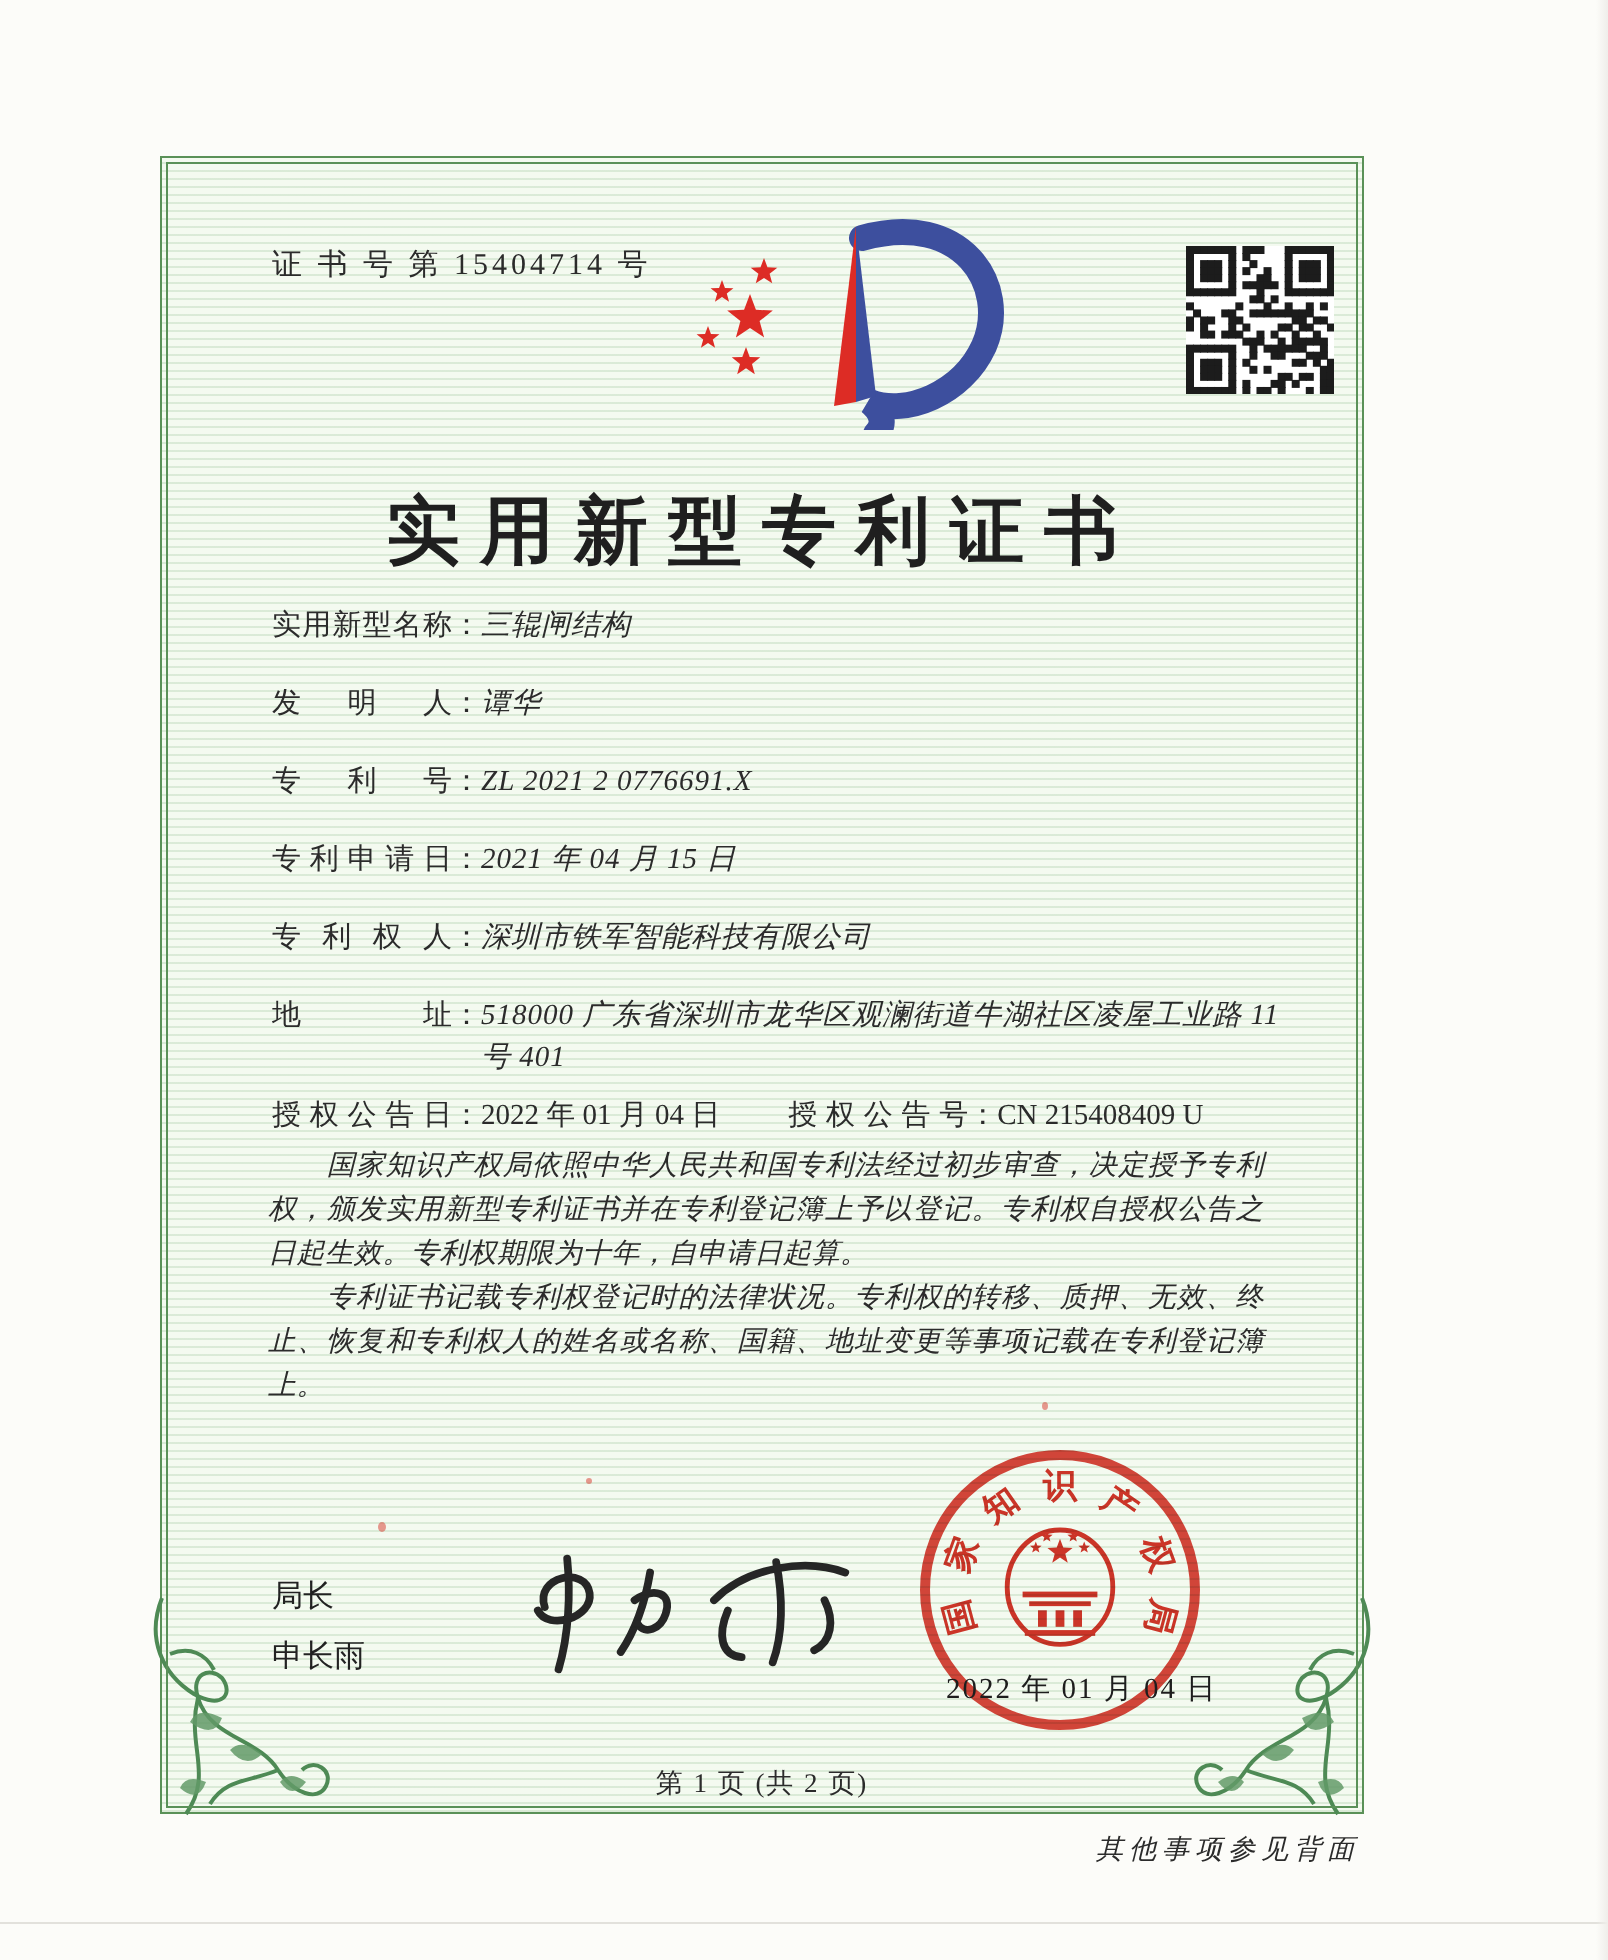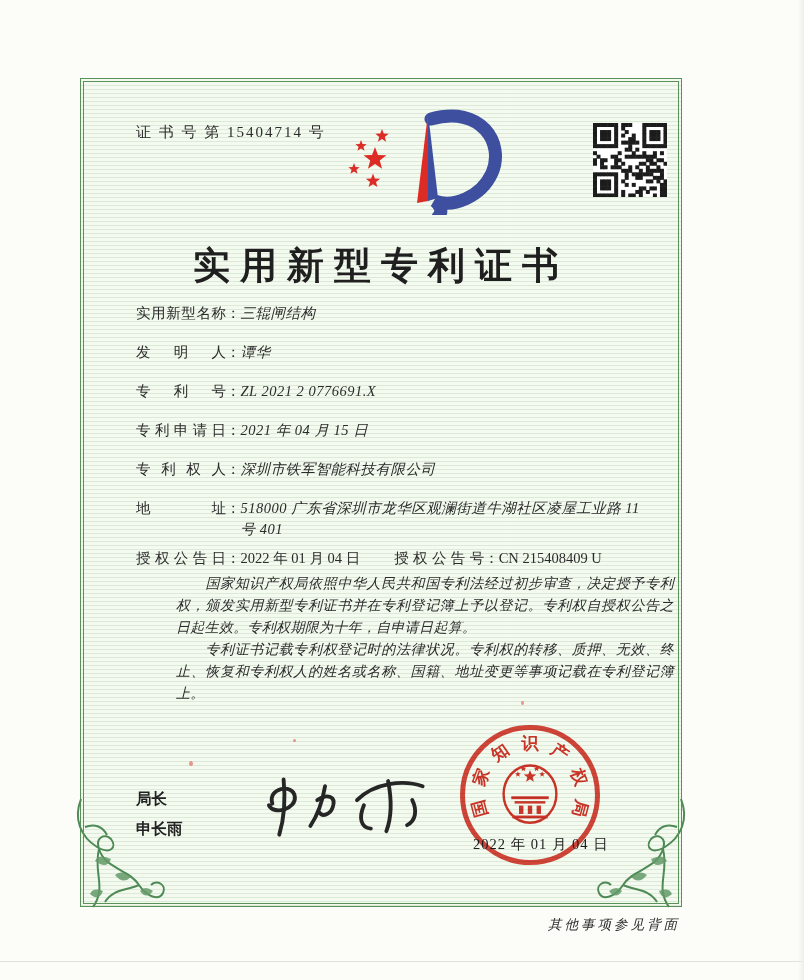--- a/index.html
+++ b/index.html
@@ -37,26 +37,26 @@
   .frow.addr{margin-bottom:8px;}
   .flabel{flex:0 0 90px;text-align:justify;text-align-last:justify;white-space:normal;}
   .fcolon{flex:0 0 14px;}
   .fvalue{flex:1;letter-spacing:0.5px;max-width:402px;font-style:italic;}
   .grant-row{display:flex;line-height:21px;}
   .grant-pair{display:flex;}
   .grant-pair.second{margin-left:34px;}
 
   
   .paragraphs{position:absolute;left:53px;top:494px;width:498px;
-    font-size:14px;line-height:22px;font-style:italic;letter-spacing:0.3px;text-align:justify;margin-left:42px;}
+    font-size:14px;line-height:22px;font-style:italic;letter-spacing:0.3px;text-align:justify;}
   .paragraphs p{margin:0;text-indent:2.1em;}
 
   
   .officer{position:absolute;left:55px;top:705px;font-size:15.5px;line-height:30px;
-    font-family:"Liberation Sans","DejaVu Sans",sans-serif;color:#222;font-weight:bold;}
+    font-family:"Liberation Sans","DejaVu Sans",sans-serif;color:#222;}
   .signature{position:absolute;left:162px;top:688px;width:190px;height:80px;}
 
   .seal{position:absolute;left:379px;top:646px;width:130px;height:130px;border-radius:50%;
     border:5px solid rgba(214,44,33,0.88);mix-blend-mode:multiply;}
   .seal-ring span{position:absolute;left:50%;top:50%;
     font-family:"Liberation Sans","DejaVu Sans",sans-serif;
     font-size:17px;font-weight:bold;color:#d6362a;}
   .emblem{position:absolute;left:50%;top:50%;transform:translate(-50%,-50%);}
   .seal-date{position:absolute;left:392px;top:756px;font-size:14.5px;letter-spacing:1px;color:#1d1d1d;z-index:6;}
 
@@ -408,20 +408,21 @@
           <rect x="20" y="41.5" width="4" height="7.5"></rect>
           <rect x="28" y="41.5" width="4" height="7.5"></rect>
           <rect x="36" y="41.5" width="4" height="7.5"></rect>
           <rect x="14" y="50.5" width="32" height="2.6"></rect>
         </g>
       </svg>
     </div>
   </div>
   <div class="seal-date">2022 年 01 月 04 日</div>
 
+  <div class="page-no">第 1 页 (共 2 页)</div>
 
   <svg class="flourish flourish-br" viewBox="0 0 100 125" xmlns="http://www.w3.org/2000/svg">
     <g fill="none" stroke="#4e8a55" stroke-width="2">
       <path d="M88,2 C96,22 88,40 72,50 C58,58 52,50 58,42 C64,36 74,40 70,52 C64,72 40,72 30,88 C22,100 10,104 6,96 C2,88 12,82 18,88"></path>
       <path d="M70,52 C76,76 62,90 76,110"></path>
       <path d="M30,88 C44,94 56,92 64,105"></path>
       <path d="M84,30 C74,26 66,30 62,38"></path>
     </g>
     <g fill="#639a68" opacity="0.85">
       <path d="M58,62 q12,-6 16,2 q-12,9 -16,-2"></path>

